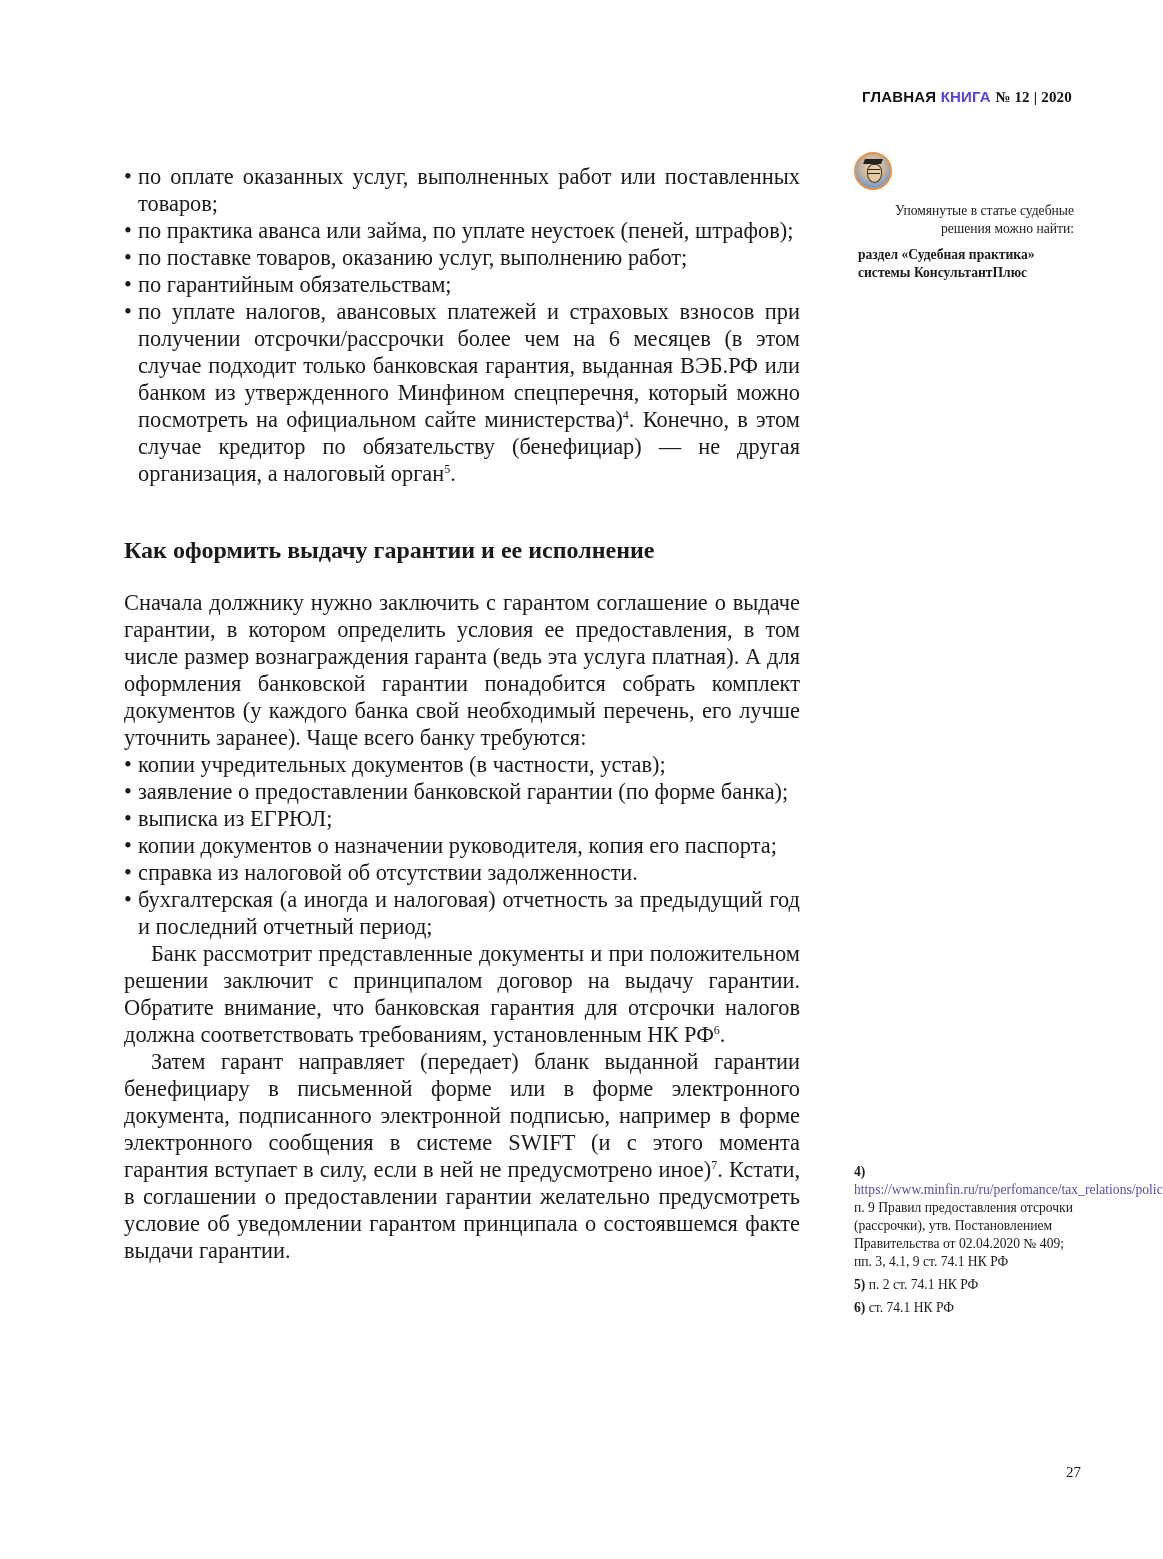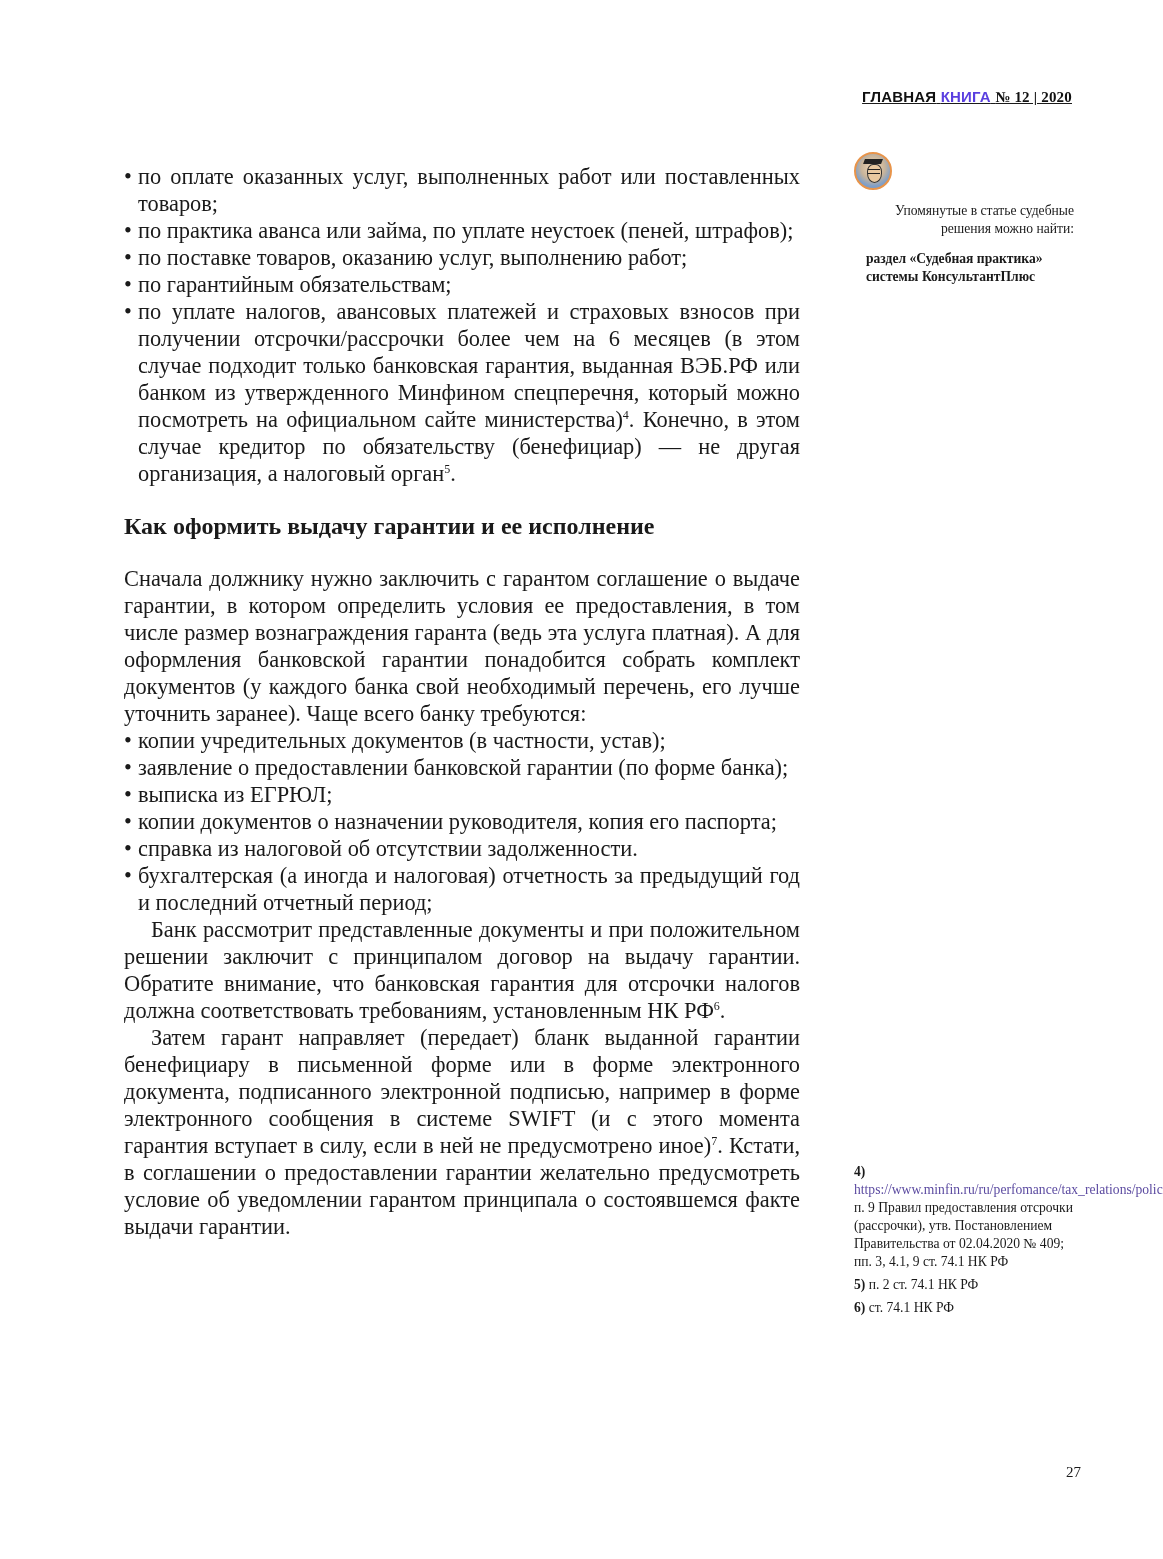--- a/index.html
+++ b/index.html
@@ -1,42 +1,42 @@
 <!DOCTYPE html>
 <html><head>
 <meta charset="utf-8">
 <style>
   html, body { margin:0; padding:0; background:#ffffff; }
   body { width:1163px; height:1559px; position:relative; overflow:hidden;
          font-family:"Liberation Serif","DejaVu Serif",serif; color:#1a1a1a; }
   .header { position:absolute; right:91px; top:88px; font-size:15px; font-weight:bold;
-            font-family:"Liberation Sans","DejaVu Sans",sans-serif; letter-spacing:0.2px; white-space:nowrap;text-decoration:underline; }
+            font-family:"Liberation Sans","DejaVu Sans",sans-serif; letter-spacing:0.2px; white-space:nowrap; }
   .header .brand-a { color:#111; }
   .header .brand-b { color:#5a3fe0; }
   .header .issue { font-family:"Liberation Serif","DejaVu Serif",serif; color:#111; }
 
   .main { position:absolute; left:124px; top:163px; width:676px; font-size:22.4px; line-height:27px; }
   .main p { margin:0; text-align:justify; }
   .main p.indent { text-indent:27px; }
   .main ul { list-style:none; margin:0; padding:0; }
   .main li { position:relative; padding-left:14px; text-align:justify; }
   .main li::before { content:"•"; position:absolute; left:0; top:0; }
   .main sup { font-size:12px; line-height:0; vertical-align:8px; }
-  .main h2 { font-size:24px; font-weight:bold; margin:24px 0 24px 0; line-height:30px; }
+  .main h2 { font-size:24px; font-weight:bold; margin:48px 0 24px 0; line-height:30px; }
 
   .side { position:absolute; left:854px; width:220px; font-size:13.6px; line-height:18px; }
   .side-note { top:152px; }
   .avatar { width:34px; height:34px; border-radius:50%; border:2px solid #e8944a;
             background:radial-gradient(circle at 50% 40%, #f3d8b8 0%, #c8b49a 45%, #7f9fc8 70%, #6f8fc0 100%);
             position:relative; overflow:hidden; margin-bottom:12px; }
   .avatar .cap { position:absolute; left:8px; top:5px; width:18px; height:5px; background:#222; transform:skewX(-20deg); }
   .avatar .face { position:absolute; left:11px; top:10px; width:13px; height:17px; background:#e9c9a0; border-radius:40% 40% 50% 50%; border:1px solid #333; }
   .avatar .glasses { position:absolute; left:12px; top:15px; width:12px; height:3px; border-top:1px solid #222; border-bottom:1px solid #222; }
   .side-note .plain { margin:0 0 8px 0;text-align:right; }
-  .side-note .bold { font-weight:bold; margin:12px; }
+  .side-note .bold { font-weight:bold; margin:4px; }
 
   .footnotes { top:1163px; }
   .footnotes .fn { margin:0 0 5px 0; }
   .footnotes .num { font-weight:bold; }
   .footnotes .link { color:#5b4aa0; }
 
   .pagenum { position:absolute; left:1066px; top:1464px; font-size:15px; }
 </style>
 </head>
 <body>

